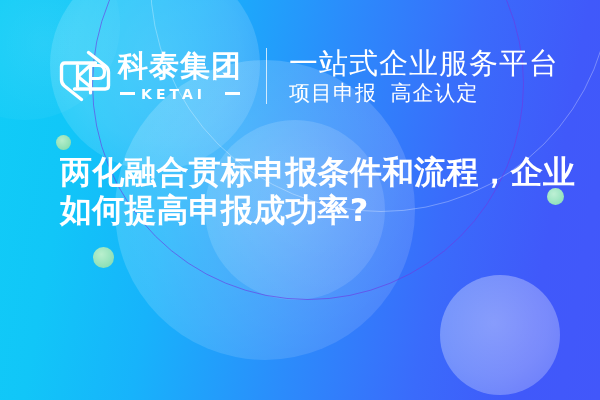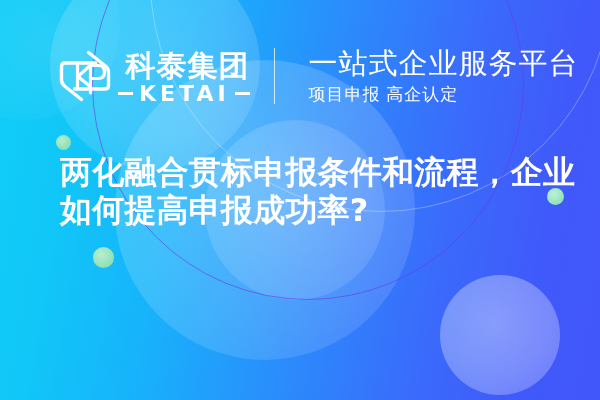--- a/index.html
+++ b/index.html
@@ -112,21 +112,21 @@
   }
   .logo-mark {
     width: 54px;
     height: 56px;
     flex: none;
     margin-right: 6px;
   }
   .logo-words {
     display: flex;
     flex-direction: column;
-    align-items: flex-end;
+    align-items: center;
   }
   .logo-cn {
     font-family: "DejaVu Sans", "Liberation Sans", sans-serif;
     font-weight: bold;
     font-size: 30px;
     line-height: 32px;
     color: #ffffff;
     letter-spacing: 1px;
     white-space: nowrap;
   }
@@ -137,53 +137,52 @@
   }
   .logo-rule {
     height: 3px;
     width: 15px;
     background: #ffffff;
     flex: none;
   }
   .logo-en {
     font-family: "DejaVu Sans", "Liberation Sans", sans-serif;
     font-weight: bold;
-    font-size: 22px;
+    font-size: 14px;
     line-height: 18px;
     letter-spacing: 4px;
     color: #ffffff;
-    margin: 0 5px 0 6px;
+    margin: 0 19px 0 6px;
     white-space: nowrap;
   }
 
   .divider {
     width: 1px;
     height: 56px;
     background: rgba(255,255,255,0.75);
     margin: 0 22px 0 24px;
     flex: none;
   }
 
   .tagline {
     display: flex;
     flex-direction: column;
     justify-content: flex-start;
-    margin-left: 12px;
   }
   .tagline-main {
     font-family: "DejaVu Sans", "Liberation Sans", sans-serif;
     font-size: 29px;
     line-height: 33px;
     color: #ffffff;
     letter-spacing: 1px;
     white-space: nowrap;
   }
   .tagline-sub {
-    font-family: Liberation Sans, sans-serif;
-    font-size: 17px;
+    font-family: Liberation Mono, monospace;
+    font-size: 21px;
     line-height: 22px;
     color: #ffffff;
     letter-spacing: 1px;
     margin-top: 4px;
     white-space: nowrap;
   }
 
   
   .headline {
     position: absolute;

